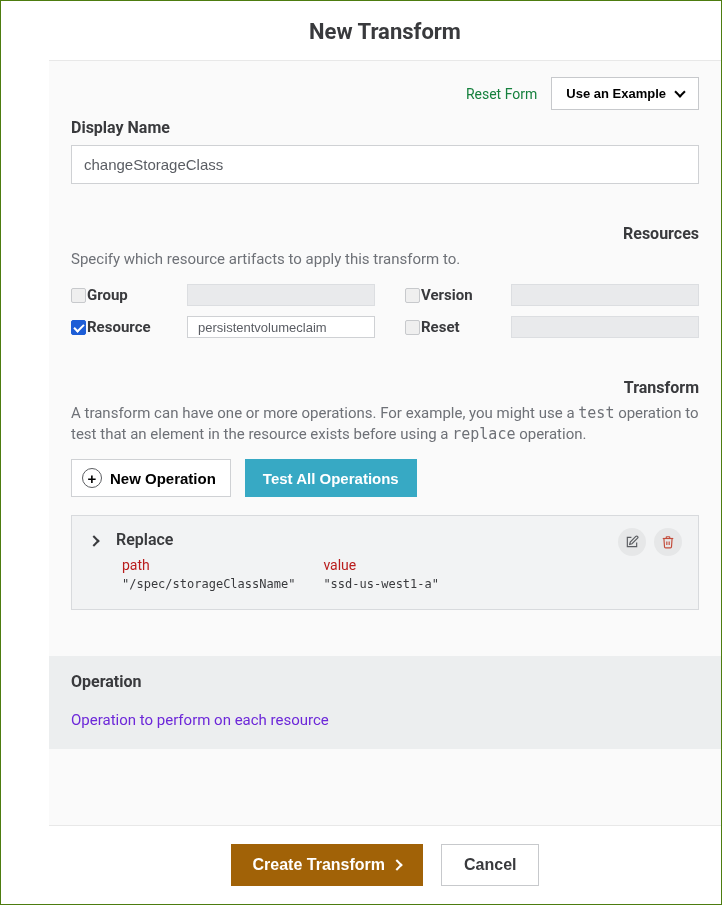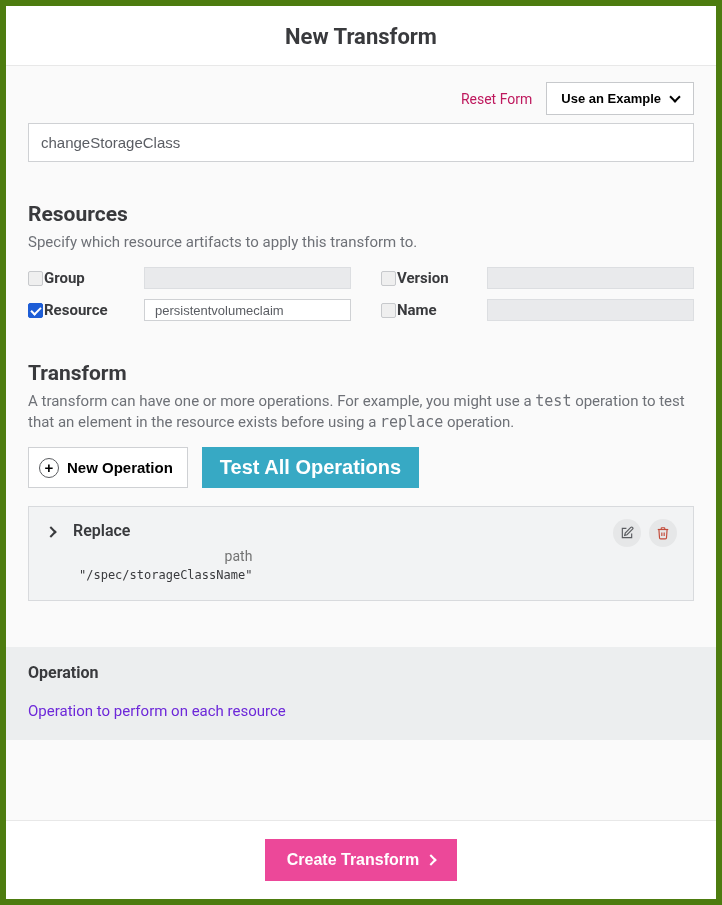--- a/index.html
+++ b/index.html
@@ -4,66 +4,66 @@
   <style>
     * { box-sizing: border-box; margin: 0; padding: 0; }
     body {
       font-family: -apple-system, BlinkMacSystemFont, "Segoe UI", Roboto, Helvetica, Arial, sans-serif;
       background: #fff;
       width: 722px;
       height: 905px;
       overflow: hidden;
       color: #393a3d;
     }
-    .container { border: 6px solid #4d7c0f; height: 100%; display: flex; flex-direction: column; }
+    .container { border: 1px solid #4d7c0f; height: 100%; display: flex; flex-direction: column; padding-left: 48px; }
     .header { padding: 18px 0 16px; text-align: center; }
     .header h1 { font-size: 22px; font-weight: 700; }
     .main-panel { background: #fafafa; border-top: 1px solid #e8e8e8; border-bottom: 1px solid #e8e8e8; flex: 1; padding: 16px 22px 0; overflow: hidden;}
     .top-actions { display: flex; justify-content: flex-end; align-items: center; gap: 14px; margin-bottom: 8px;}
-    .reset-link { color: #be185d; font-size: 14px; cursor: pointer; }
+    .reset-link { color: #15803d; font-size: 14px; cursor: pointer; }
     .example-btn {
       background: #fff; border: 1px solid #c7c9cc; padding: 8px 14px; font-size: 13px; font-weight: 600;
       display: inline-flex; align-items: center; gap: 10px; cursor: pointer;
     }
     .section-label { font-size: 16px; font-weight: 700; margin-bottom: 8px; display: block;}
     .text-input {
       width: 100%; background: #fff; border: 1px solid #cfd1d4; padding: 10px 12px; font-size: 15px; color: #5a5d63;
     }
     .section { margin-top: 40px; }
-    .section h2 { font-size: 21px; font-weight: 700; margin-bottom: 6px;}
+    .section h2 { font-size: 16px; font-weight: 700; margin-bottom: 6px; text-align: right;}
     .section-desc { color: #6e7177; font-size: 15px; margin-bottom: 14px; line-height: 1.4;}
     .res-grid { display: grid; grid-template-columns: 16px 100px 1fr 30px 16px 90px 1fr; gap: 10px 0; align-items: center; }
     .chk { width: 15px; height: 15px; border: 1px solid #c7c9cc; background: #efefef; border-radius: 2px; display:inline-block;}
     .chk.checked { background: #1d5dd6; border-color: #1d5dd6; position: relative;}
     .chk.checked::after { content:""; position:absolute; left:4px; top:1px; width:4px; height:8px; border:solid #fff; border-width:0 2px 2px 0; transform:rotate(45deg);}
     .res-label { font-weight: 700; font-size: 15px; }
     .res-input { background:#fff; border:1px solid #cfd1d4; padding:8px 10px; font-size:13px; color:#5a5d63; height: 22px; width:100%;}
     .res-input.disabled { background: #e9eaec; border-color: #dcdee1; }
     .apply-bar { background:#eceeef; margin-top:18px; padding:12px 16px; display:flex; align-items:center; gap:10px; font-size:15px;}
     .apply-bar .chev { font-size:14px; font-weight:700; cursor:pointer; padding: 0 4px;}
     .mono-pill { font-family: ui-monospace, SFMono-Regular, Menlo, monospace; font-size:13px; background:#fff; border:1px solid #e0e2e5; padding:3px 8px;}
     .ops-row { display:flex; gap:14px; margin-top:6px;}
     .btn-outline { background:#fff; border:1px solid #cfd1d4; padding:8px 14px 8px 10px; font-size:15px; font-weight:700; display:inline-flex; align-items:center; gap:8px; cursor:pointer;}
-    .btn-teal { background:#37a9c4; border:none; color:#fff; padding:9px 18px; font-size:20px; font-weight:700; cursor:pointer;}
+    .btn-teal { background:#37a9c4; border:none; color:#fff; padding:9px 18px; font-size:15px; font-weight:700; cursor:pointer;}
     .plus-circle { width:20px; height:20px; border:1.5px solid #5b5d61; border-radius:50%; display:inline-flex; align-items:center; justify-content:center; font-size:15px; line-height:1;}
     .op-card { margin-top:18px; border:1px solid #d8dadd; background:#f2f3f4; padding:14px 18px 18px; position:relative;}
     .op-head { display:flex; align-items:flex-start; gap:18px;}
     .op-chev { font-size:14px; font-weight:700; cursor:pointer; padding-top:2px;}
     .op-title { font-size:16px; font-weight:600;}
     .op-icons { position:absolute; right:16px; top:12px; display:flex; gap:8px;}
     .icon-circle { width:28px; height:28px; background:#e6e7e8; border-radius:50%; display:inline-flex; align-items:center; justify-content:center; font-size:14px; cursor:pointer;}
     .icon-circle.red { color:#c34b3a;}
     .op-cols { display:flex; gap:28px; margin-top:8px; margin-left:32px;}
-    .op-col-label { color:#737373; font-size:14px; margin-bottom:4px;text-align:right;}
+    .op-col-label { color:#b91c1c; font-size:14px; margin-bottom:4px;}
     .op-col-val { font-family: ui-monospace, SFMono-Regular, Menlo, monospace; font-size:12px; color:#393a3d;}
     .bottom-section { background:#eceeef; margin:46px -22px 0; padding:16px 22px 20px;}
     .bottom-section h3 { font-size:16px; font-weight:700; margin-bottom:20px;}
     .bottom-section p { color:#6d28d9; font-size:15px;}
     .footer { padding:18px 0; text-align:center; }
-    .btn-primary { background:#ec4899; color:#fff; border:none; padding:12px 22px; font-size:16px; font-weight:700; cursor:pointer; display:inline-flex; align-items:center; gap:8px;}
+    .btn-primary { background:#a16207; color:#fff; border:none; padding:12px 22px; font-size:16px; font-weight:700; cursor:pointer; display:inline-flex; align-items:center; gap:8px;}
     .btn-secondary { background:#fff; color:#393a3d; border:1px solid #c7c9cc; padding:11px 22px; font-size:16px; font-weight:600; cursor:pointer; margin-left:14px;}
     .chev-icon { display:inline-block; width:8px; height:8px; border:solid currentColor; border-width:0 2px 2px 0; transform:rotate(-45deg);}
     .chev-down { transform:rotate(45deg); margin-top:-4px;}
   </style>
 </head>
 <body>
 
 <div class="container">
   <div class="header">
     <h1>New Transform</h1>
@@ -71,41 +71,42 @@
 
   <div class="main-panel">
     <div class="top-actions">
       <a class="reset-link">Reset Form</a>
       <button class="example-btn">
         <span>Use an Example</span>
         <span class="chev-icon chev-down"></span>
       </button>
     </div>
 
+    <label class="section-label">Display Name</label>
     <input class="text-input" value="changeStorageClass" style="">
 
     <div class="section">
       <h2>Resources</h2>
       <p class="section-desc">Specify which resource artifacts to apply this transform to.</p>
 
       <div class="res-grid">
         <span class="chk"></span>
         <span class="res-label">Group</span>
         <input class="res-input disabled" disabled="" style="">
         <span></span>
         <span class="chk"></span>
         <span class="res-label">Version</span>
         <input class="res-input disabled" disabled="" style="">
 
         <span class="chk checked"></span>
         <span class="res-label">Resource</span>
         <input class="res-input" value="persistentvolumeclaim" style="">
         <span></span>
         <span class="chk"></span>
-        <span class="res-label">Name</span>
+        <span class="res-label">Reset</span>
         <input class="res-input disabled" disabled="" style="">
       </div>
 
     </div>
 
     <div class="section">
       <h2>Transform</h2>
       <p class="section-desc">
         <span>A transform can have one or more operations. For example, you might use a </span><code style="font-family:ui-monospace,Menlo,monospace">test</code><span> operation to test that an element in the resource exists before using a </span><code style="font-family:ui-monospace,Menlo,monospace">replace</code><span> operation.</span>
       </p>
@@ -138,29 +139,34 @@
           <span class="op-chev"><span class="chev-icon"></span></span>
           <div style="flex:1">
             <div class="op-title">Replace</div>
           </div>
         </div>
         <div class="op-cols">
           <div>
             <div class="op-col-label">path</div>
             <div class="op-col-val">"/spec/storageClassName"</div>
           </div>
+          <div>
+            <div class="op-col-label">value</div>
+            <div class="op-col-val">"ssd-us-west1-a"</div>
+          </div>
         </div>
       </div>
     </div>
 
     <div class="bottom-section">
       <h3>Operation</h3>
       <p>Operation to perform on each resource</p>
     </div>
   </div>
 
   <div class="footer">
     <button class="btn-primary">
       <span>Create Transform</span>
       <span class="chev-icon"></span>
     </button>
+    <button class="btn-secondary">Cancel</button>
   </div>
 </div>
 
 </body></html>

